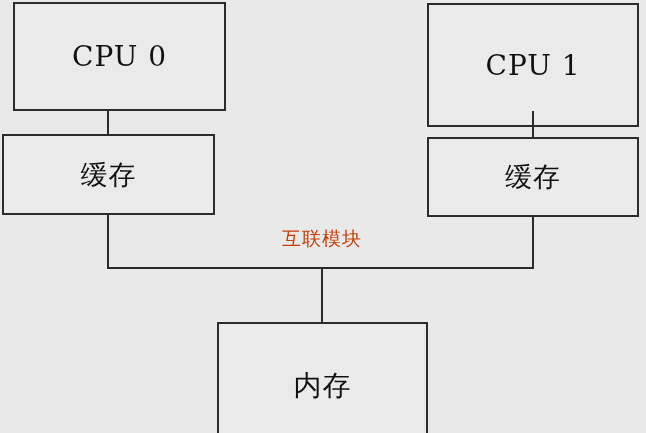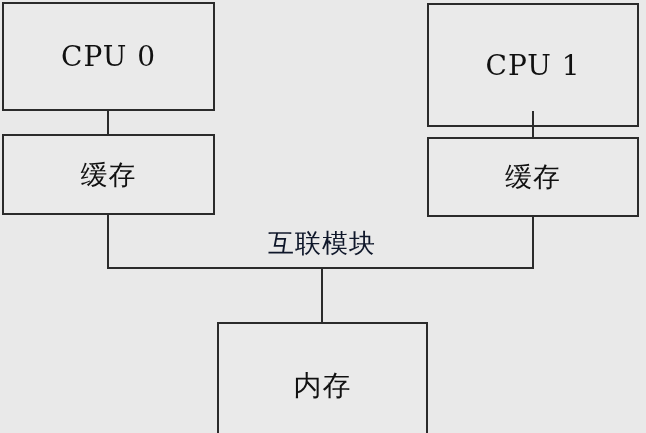--- a/index.html
+++ b/index.html
@@ -20,21 +20,21 @@
     box-sizing: border-box;
     border: 2px solid #2b2b2b;
     background: #eaeaea;
     display: flex;
     align-items: center;
     justify-content: center;
     color: #111111;
     font-size: 28px;
     letter-spacing: 1px;
   }
-  .node-cpu0   { left: 2px;   top: 2px;   width: 213px; height: 109px; }
+  .node-cpu0   { left: 13px;   top: 2px;   width: 213px; height: 109px; }
   .node-cpu1   { left: 427px; top: 3px;   width: 212px; height: 124px; }
   .node-cacheL { left: 2px;   top: 134px; width: 213px; height: 81px;  font-size: 27px; }
   .node-cacheR { left: 427px; top: 137px; width: 212px; height: 80px;  font-size: 27px; }
   .node-mem    { left: 217px; top: 322px; width: 211px; height: 128px; }
   
   .edge {
     position: absolute;
     background: #2b2b2b;
   }
   .edge-cpu0-cache  { left: 107px; top: 111px; width: 2px;   height: 23px; }
@@ -43,22 +43,22 @@
   .edge-cacheR-bus  { left: 532px; top: 217px; width: 2px;   height: 51px; }
   .edge-bus         { left: 107px; top: 267px; width: 427px; height: 2px;  }
   .edge-bus-mem     { left: 321px; top: 269px; width: 2px;   height: 53px; }
   
   .bus-label {
     position: absolute;
     left: 232px;
     top: 226px;
     width: 180px;
     text-align: center;
-    color: #0f172a;
-    font-size: 26px;
+    color: #c2410c;
+    font-size: 19px;
     letter-spacing: 1px;
   }
   
   .watermark {
     position: absolute;
     left: 397px;
     top: 401px;
     font-family: "DejaVu Sans", "Liberation Sans", sans-serif;
     font-size: 14px;
     color: rgba(255, 255, 255, 0.65);

